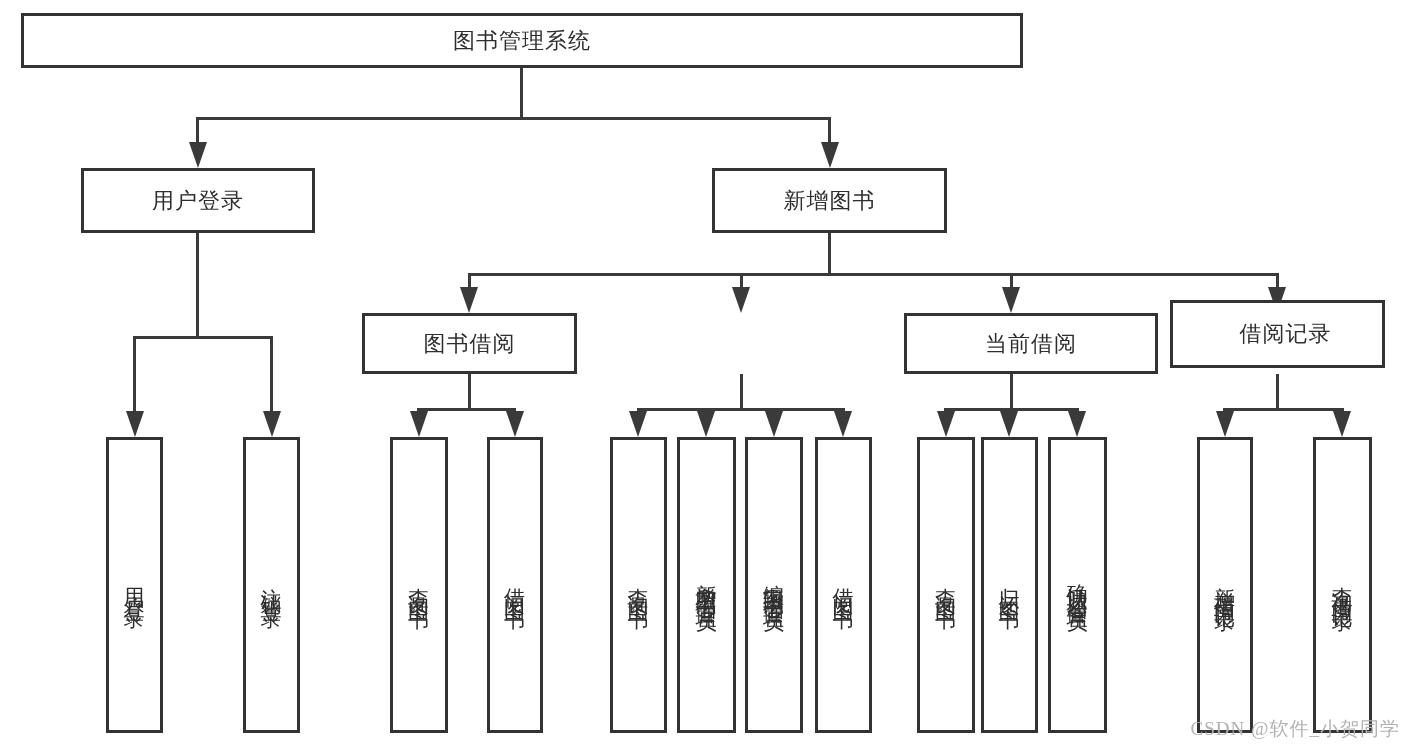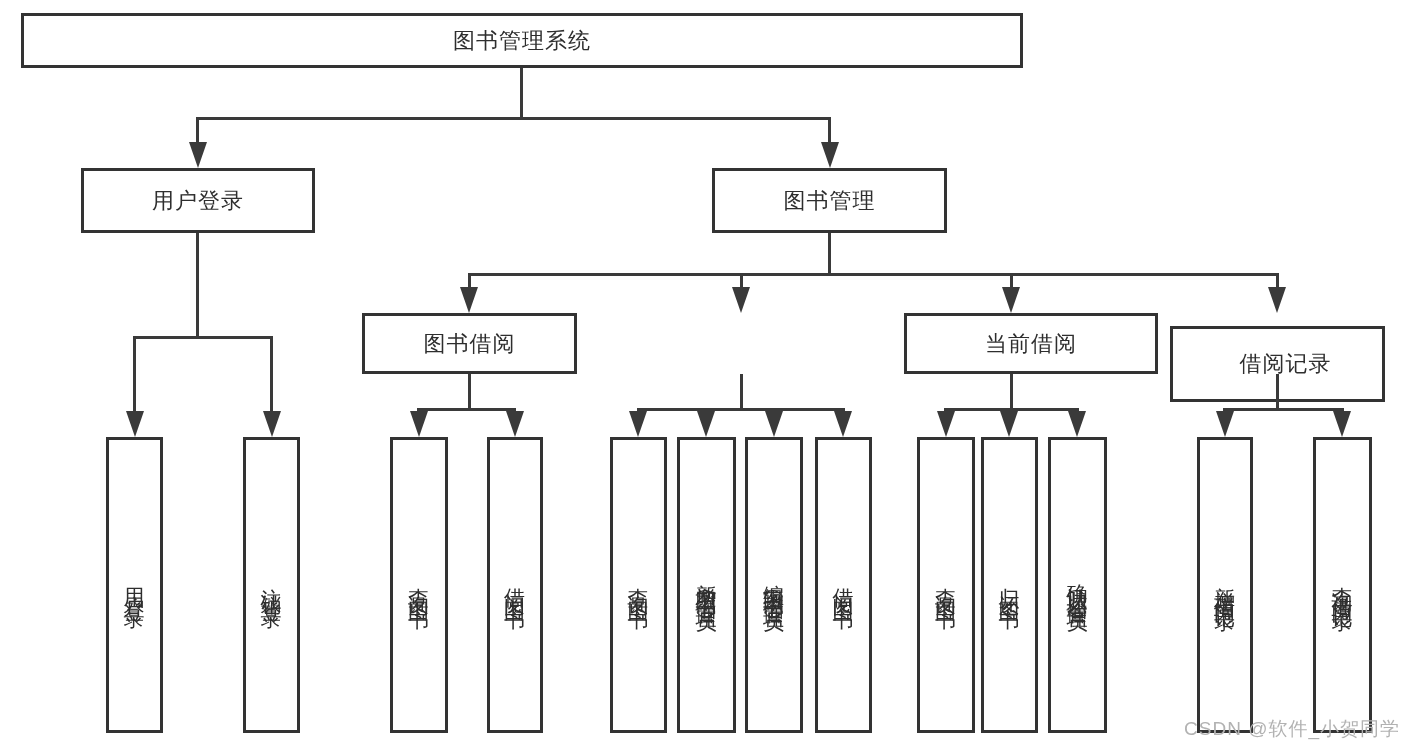--- a/index.html
+++ b/index.html
@@ -19,21 +19,21 @@
     font-size:21px;color:#2e2e2e;letter-spacing:7px;line-height:1;white-space:nowrap;
   }
   .ln{position:absolute;background:#3a3a3a;}
   .ar{
     position:absolute;width:0;height:0;
     border-left:9px solid transparent;border-right:9px solid transparent;
     border-top:26px solid #3a3a3a;
   }
   .watermark{
     position:absolute;right:5px;bottom:5px;
-    font-size:19px;color:#b2b2b2;letter-spacing:1px;white-space:nowrap;
+    font-size:19px;color:#b2b2b2;letter-spacing:1px;white-space:nowrap;font-family:Liberation Serif, serif;
   }
 </style>
 </head>
 <body>
 
 <div id="canvas">
 
   <div class="bx" style="left:21px;top:13px;width:1002px;height:55px;">
     <span class="hlabel">图书管理系统</span>
   </div>
@@ -42,21 +42,21 @@
   <div class="ln" style="left:197px;top:117px;width:634px;height:3px;"></div>
   <div class="ln" style="left:196px;top:117px;width:3px;height:29px;"></div>
   <div class="ln" style="left:828px;top:117px;width:3px;height:29px;"></div>
   <div class="ar" style="left:189px;top:142px;"></div>
   <div class="ar" style="left:821px;top:142px;"></div>
 
   <div class="bx" style="left:81px;top:168px;width:234px;height:65px;">
     <span class="hlabel">用户登录</span>
   </div>
   <div class="bx" style="left:712px;top:168px;width:235px;height:65px;">
-    <span class="hlabel">图书管理</span>
+    <span class="hlabel">新增图书</span>
   </div>
 
   <div class="ln" style="left:196px;top:233px;width:3px;height:106px;"></div>
   <div class="ln" style="left:133px;top:336px;width:139px;height:3px;"></div>
   <div class="ln" style="left:133px;top:336px;width:3px;height:79px;"></div>
   <div class="ln" style="left:270px;top:336px;width:3px;height:79px;"></div>
   <div class="ar" style="left:126px;top:411px;"></div>
   <div class="ar" style="left:263px;top:411px;"></div>
 
   <div class="ln" style="left:828px;top:233px;width:3px;height:43px;"></div>
@@ -69,21 +69,21 @@
   <div class="ar" style="left:732px;top:287px;"></div>
   <div class="ar" style="left:1002px;top:287px;"></div>
   <div class="ar" style="left:1268px;top:287px;"></div>
 
   <div class="bx" style="left:362px;top:313px;width:215px;height:61px;">
     <span class="hlabel">图书借阅</span>
   </div>
   <div class="bx" style="left:904px;top:313px;width:254px;height:61px;">
     <span class="hlabel">当前借阅</span>
   </div>
-  <div class="bx" style="left:1170px;top:326px;width:215px;height:76px;padding-left:16px;">
+  <div class="bx" style="left:1170px;top:300px;width:215px;height:68px;padding-left:16px;">
     <span class="hlabel">借阅记录</span>
   </div>
 
   <div class="ln" style="left:468px;top:374px;width:3px;height:37px;"></div>
   <div class="ln" style="left:740px;top:374px;width:3px;height:37px;"></div>
   <div class="ln" style="left:1010px;top:374px;width:3px;height:37px;"></div>
   <div class="ln" style="left:1276px;top:374px;width:3px;height:37px;"></div>
 
   <div class="ln" style="left:417px;top:408px;width:99px;height:3px;"></div>
   <div class="ln" style="left:637px;top:408px;width:208px;height:3px;"></div>

